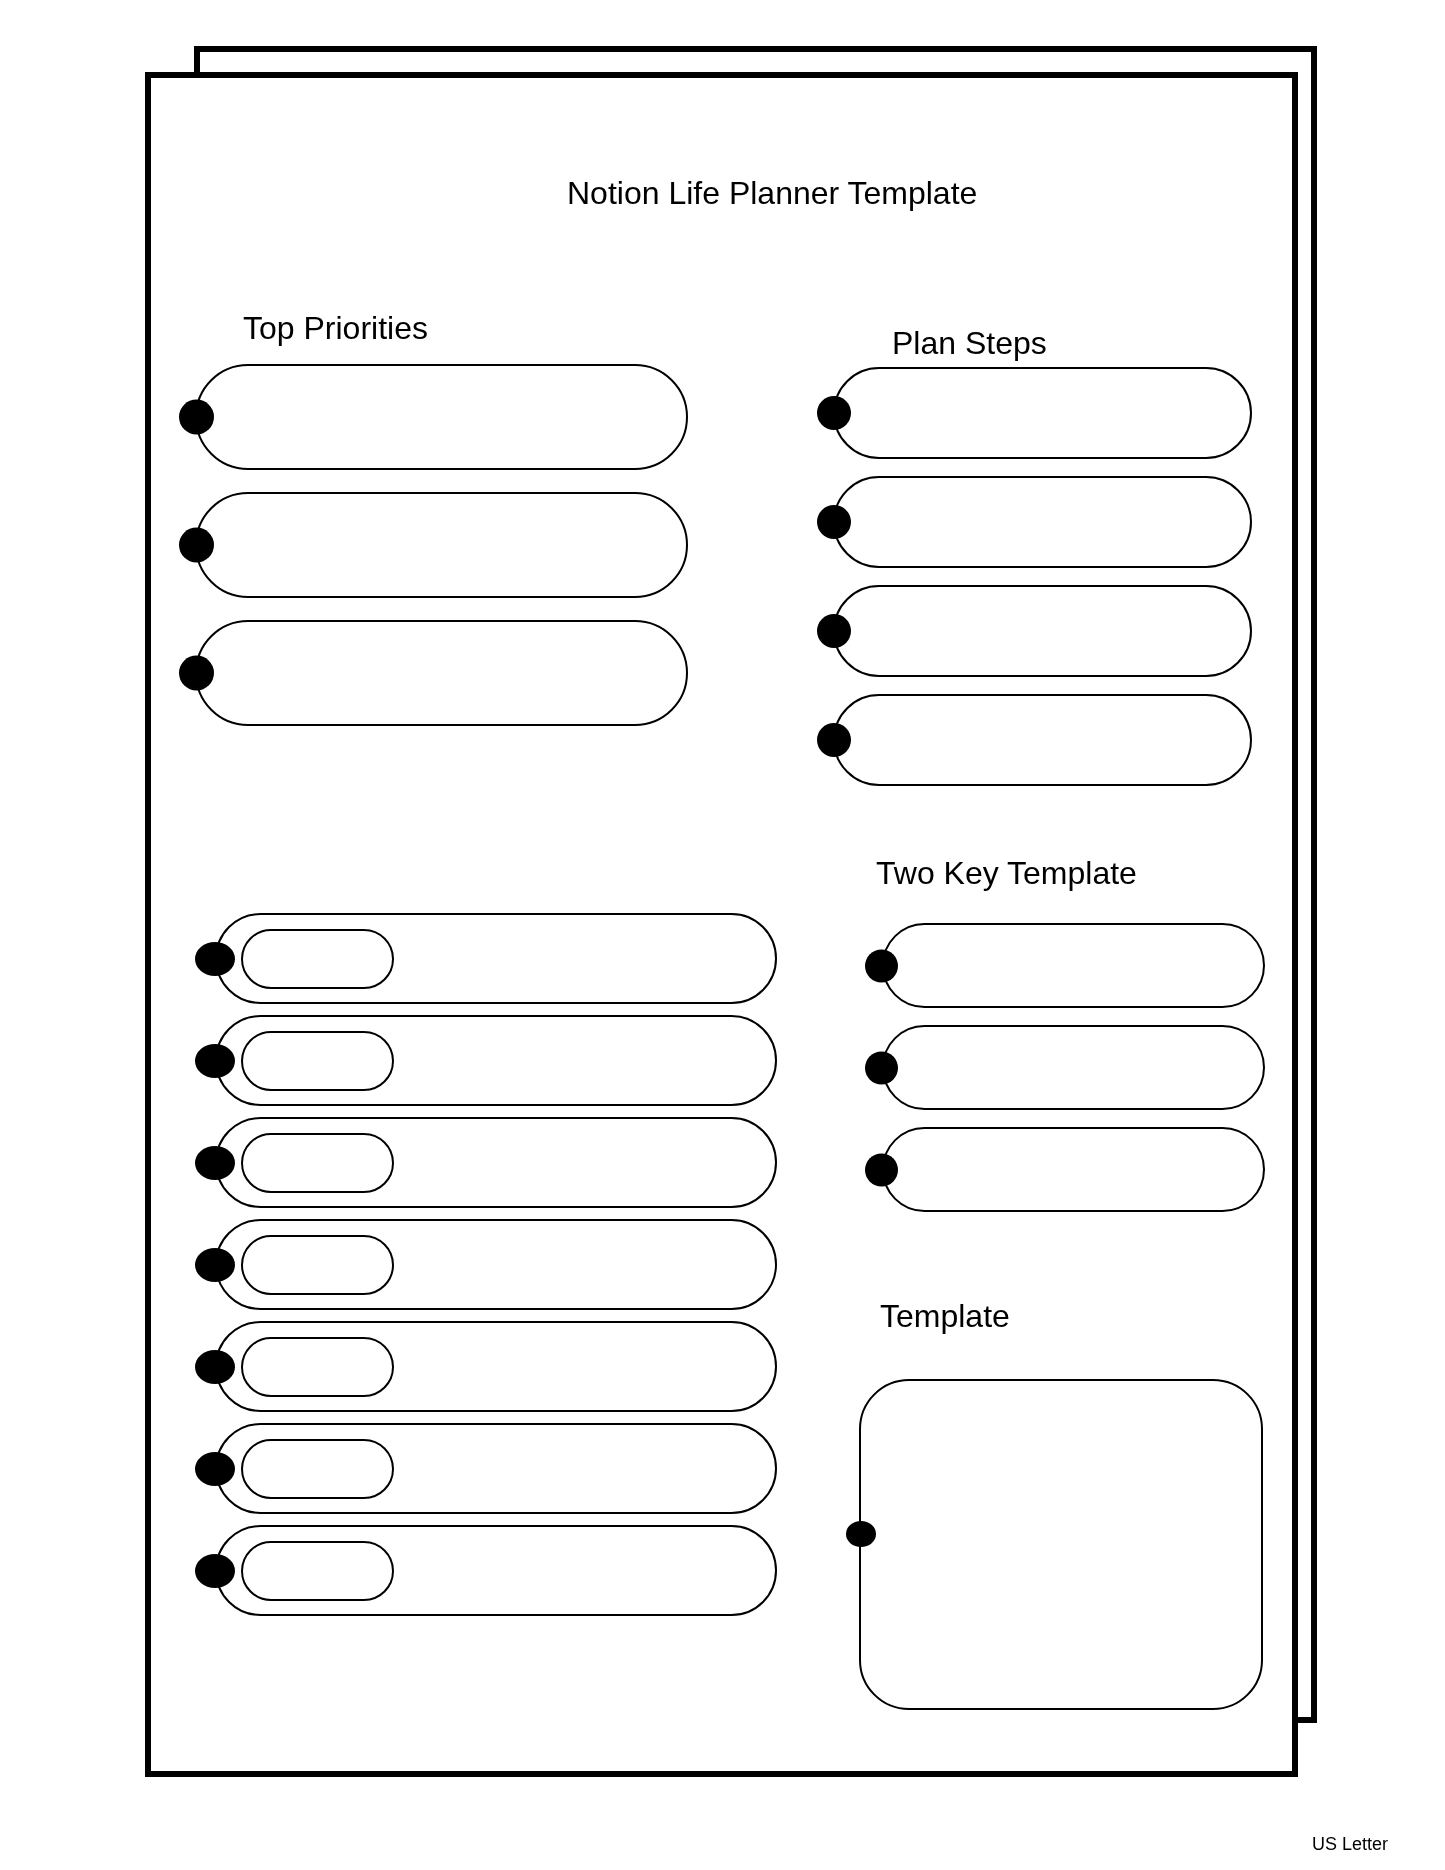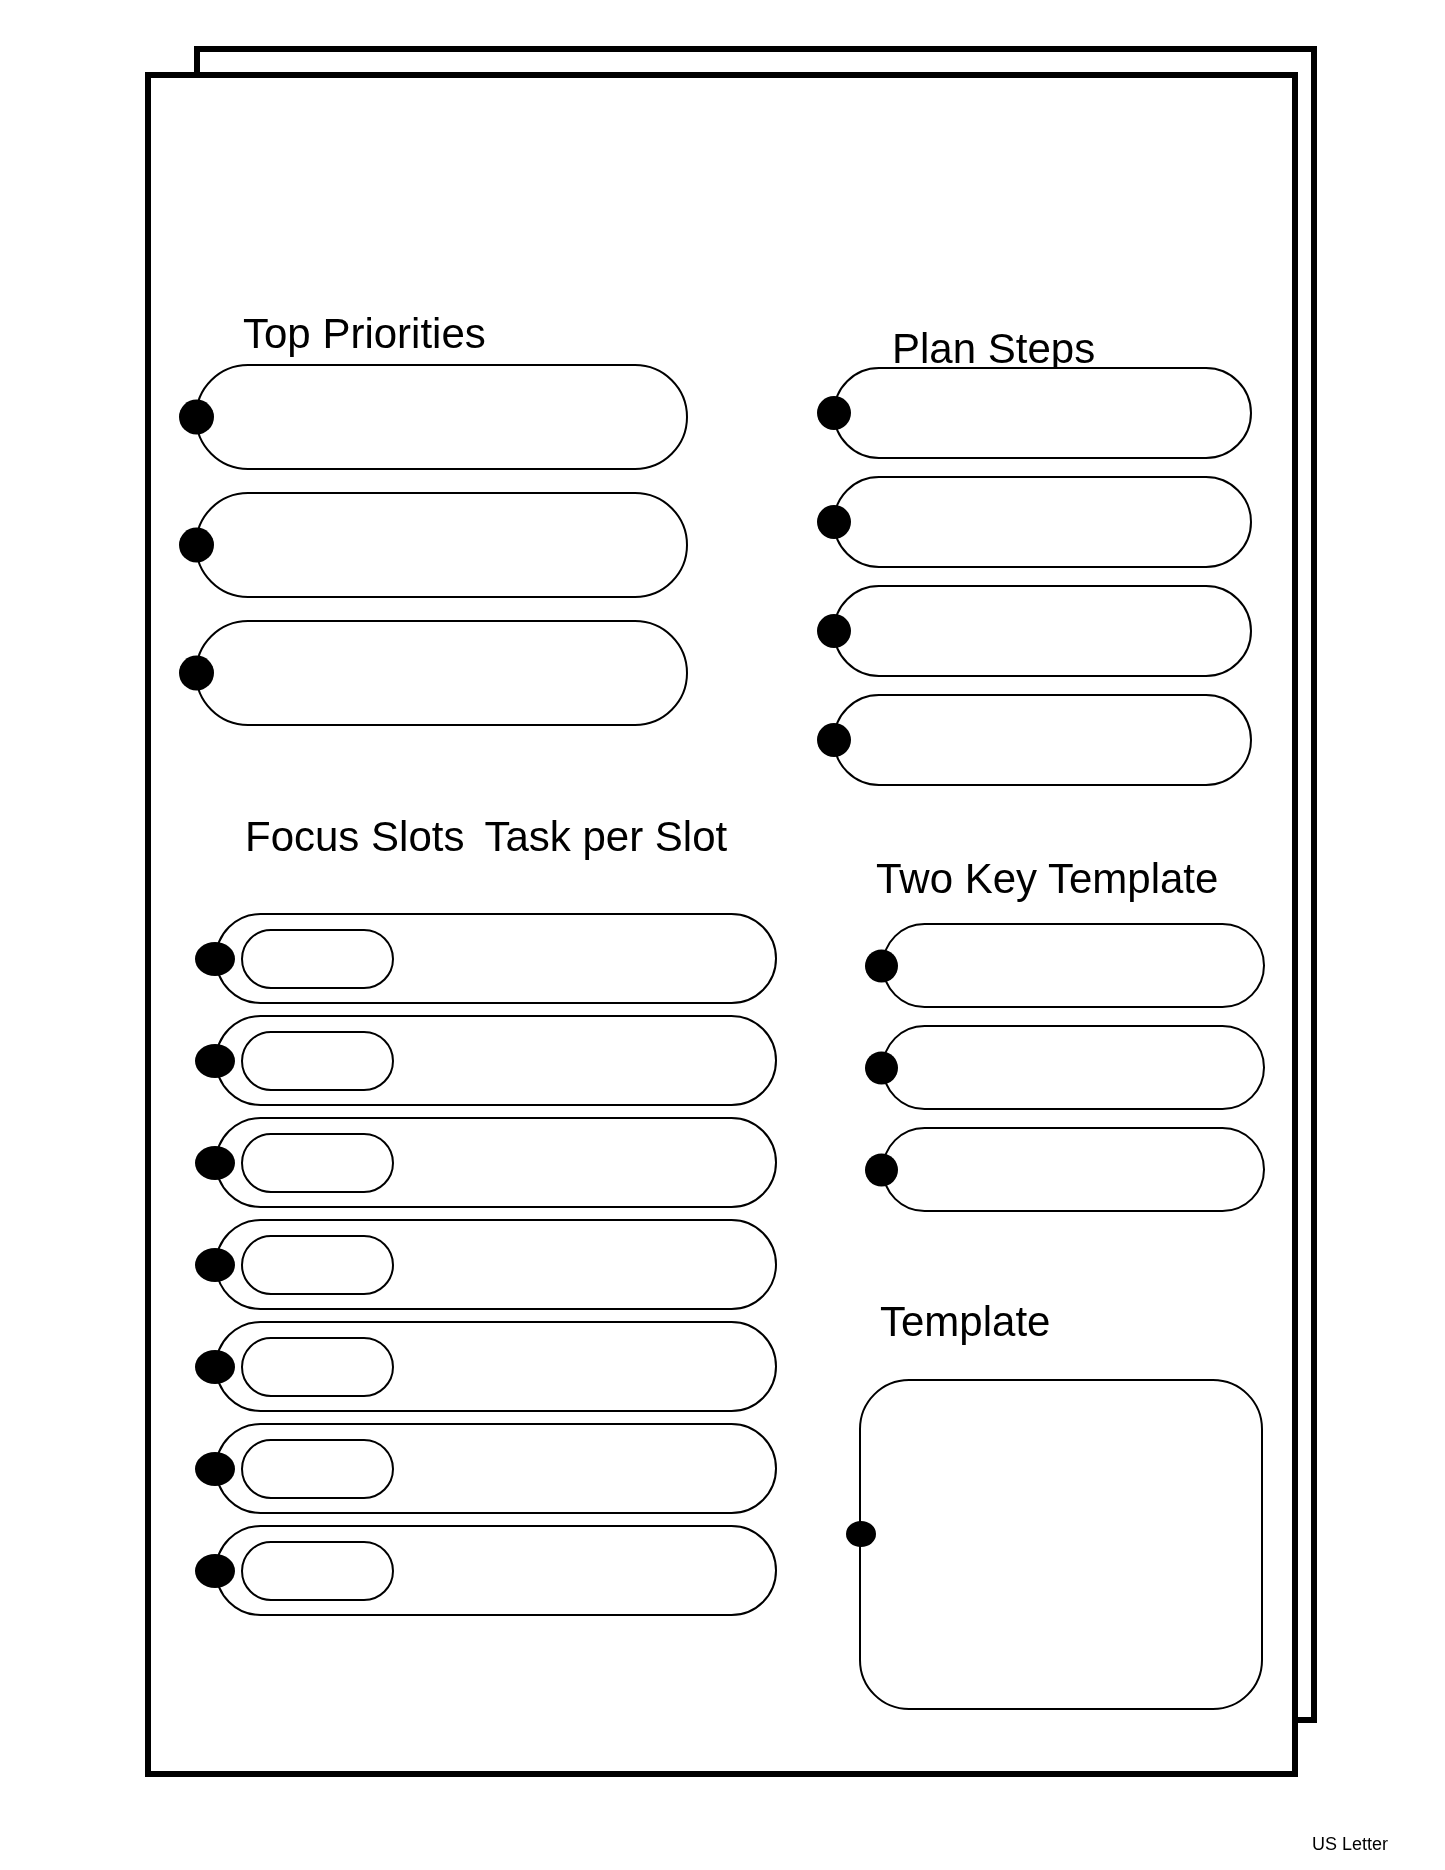--- a/index.html
+++ b/index.html
@@ -22,21 +22,21 @@
   .sheet.front { left: 145px; top: 72px; width: 1153px; height: 1705px; }
 
   .title {
     position: absolute;
     left: 567px; top: 175px;
     font-size: 32px;
     white-space: nowrap;
   }
   .heading {
     position: absolute;
-    font-size: 42px;
+    font-size: 32px;
     white-space: nowrap;
   }
   .h-tp  { left: 243px; top: 310px; }
   .h-ps  { left: 892px; top: 325px; }
   .h-fs  { left: 245px; top: 813px; display: flex; gap: 20px; }
   .h-ins { left: 876px; top: 855px; }
   .h-sum { left: 880px; top: 1298px; }
 
   .pill-col {
     position: absolute;
@@ -108,20 +108,21 @@
   }
 </style>
 </head>
 <body>
 
 <div id="canvas">
 
   <div class="sheet back"></div>
   <div class="sheet front"></div>
 
+  <div class="title">Notion Life Planner Template</div>
 
   <div class="heading h-tp">Top Priorities</div>
   <div class="pill-col col-tp">
     <div class="pill">
       <span class="dot"></span>
     </div>
     <div class="pill">
       <span class="dot"></span>
     </div>
     <div class="pill">
@@ -138,24 +139,20 @@
       <span class="dot"></span>
     </div>
     <div class="pill">
       <span class="dot"></span>
     </div>
     <div class="pill">
       <span class="dot"></span>
     </div>
   </div>
 
-  <div class="heading h-fs">
-    <span>Focus Slots</span>
-    <span>Task per Slot</span>
-  </div>
   <div class="pill-col col-fs">
     <div class="pill outer">
       <span class="inner"></span>
       <span class="dot"></span>
     </div>
     <div class="pill outer">
       <span class="inner"></span>
       <span class="dot"></span>
     </div>
     <div class="pill outer">

